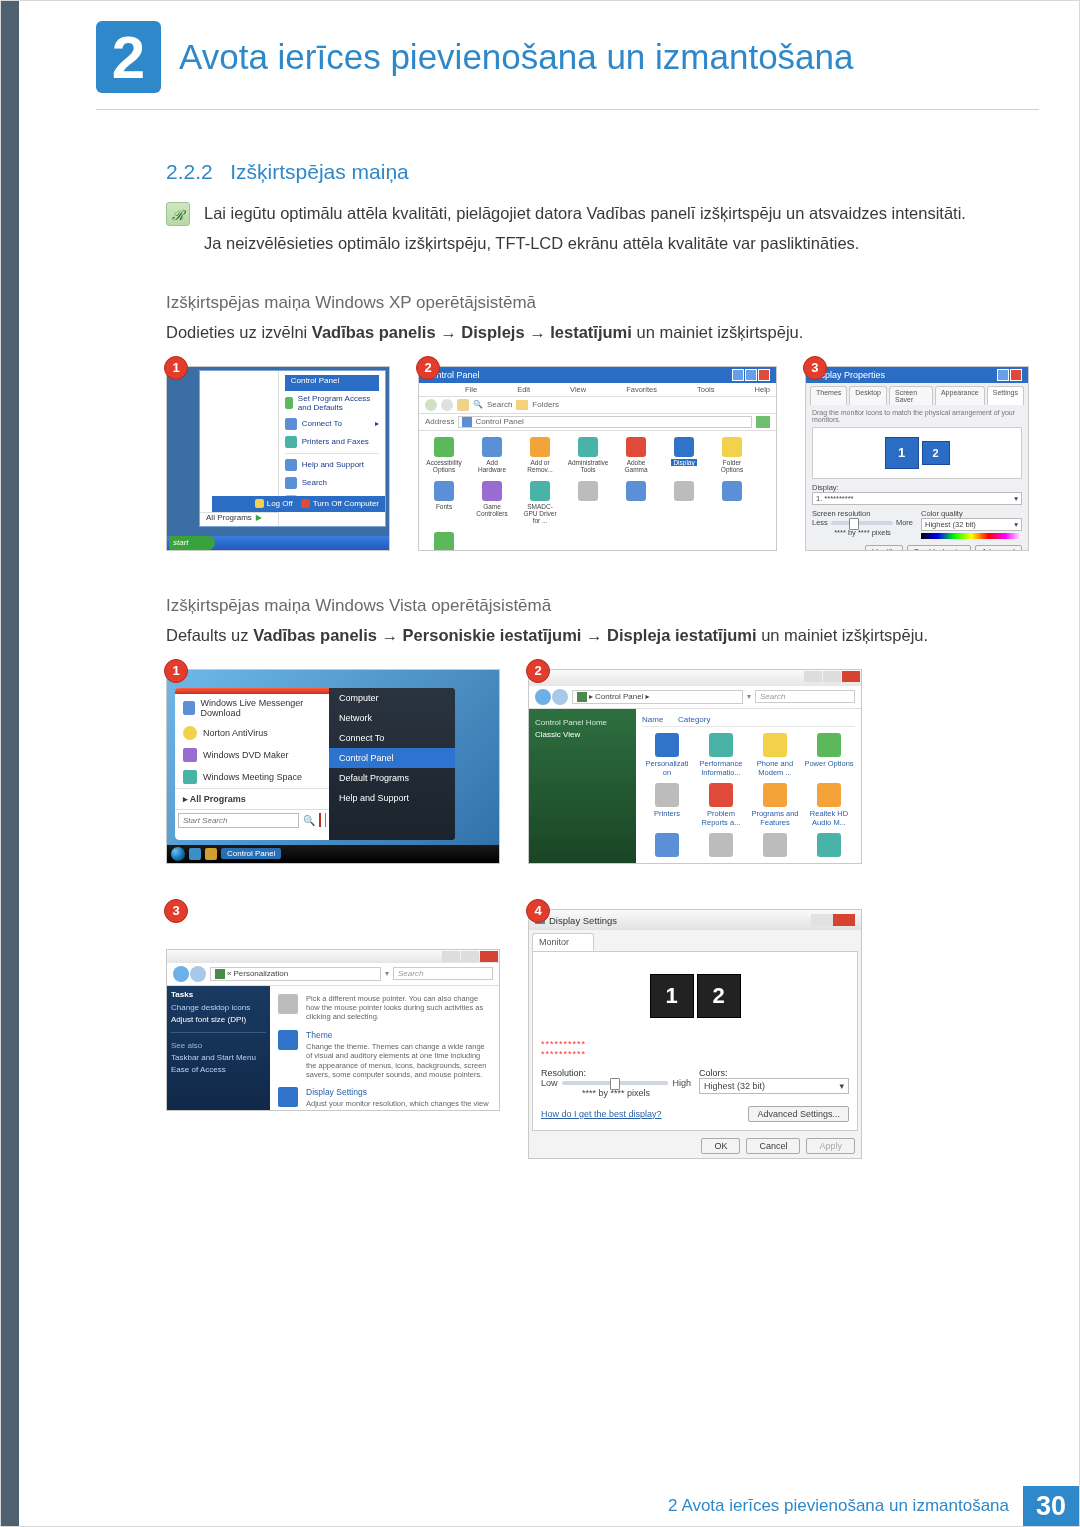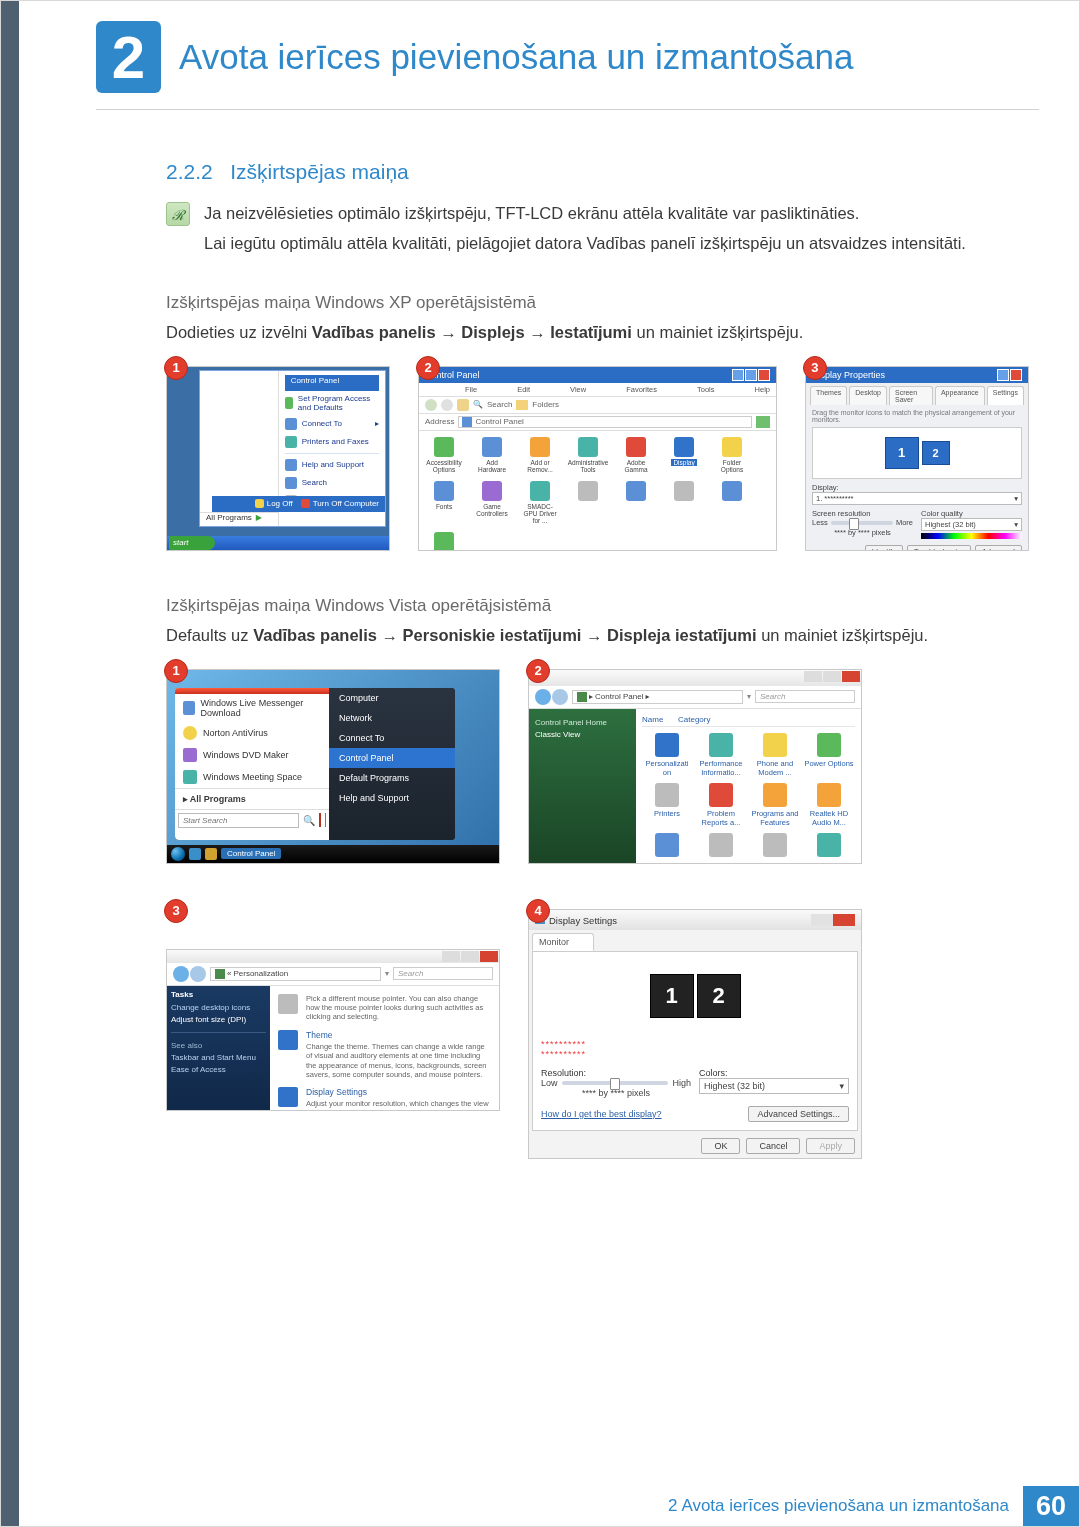--- a/index.html
+++ b/index.html
@@ -447,22 +447,22 @@
 
     <div class="section-heading">
       <span>2.2.2</span>
       &nbsp;
       <span>Izšķirtspējas maiņa</span>
     </div>
 
     <div class="note-row">
       <div class="note-icon">ℛ</div>
       <div class="note-text">
+        <p>Lai iegūtu optimālu attēla kvalitāti, pielāgojiet datora Vadības panelī izšķirtspēju un atsvaidzes intensitāti.</p>
         <p>Ja neizvēlēsieties optimālo izšķirtspēju, TFT-LCD ekrānu attēla kvalitāte var pasliktināties.</p>
-        <p>Lai iegūtu optimālu attēla kvalitāti, pielāgojiet datora Vadības panelī izšķirtspēju un atsvaidzes intensitāti.</p>
       </div>
     </div>
 
     <div class="sub-heading">Izšķirtspējas maiņa Windows XP operētājsistēmā</div>
     <div class="instruction">
       <span>Dodieties uz izvēlni </span>
       <strong>Vadības panelis → Displejs → Iestatījumi</strong>
       <span> un mainiet izšķirtspēju.</span>
     </div>
 
@@ -941,15 +941,15 @@
         </div>
       </div>
     </div>
 
   </div>
 
   <div class="footer">
     <div class="footer-title">
       <span>2</span> <span>Avota ierīces pievienošana un izmantošana</span>
     </div>
-    <div class="footer-pagebox">60</div>
+    <div class="footer-pagebox">30</div>
   </div>
 </div>
 
 </body></html>

